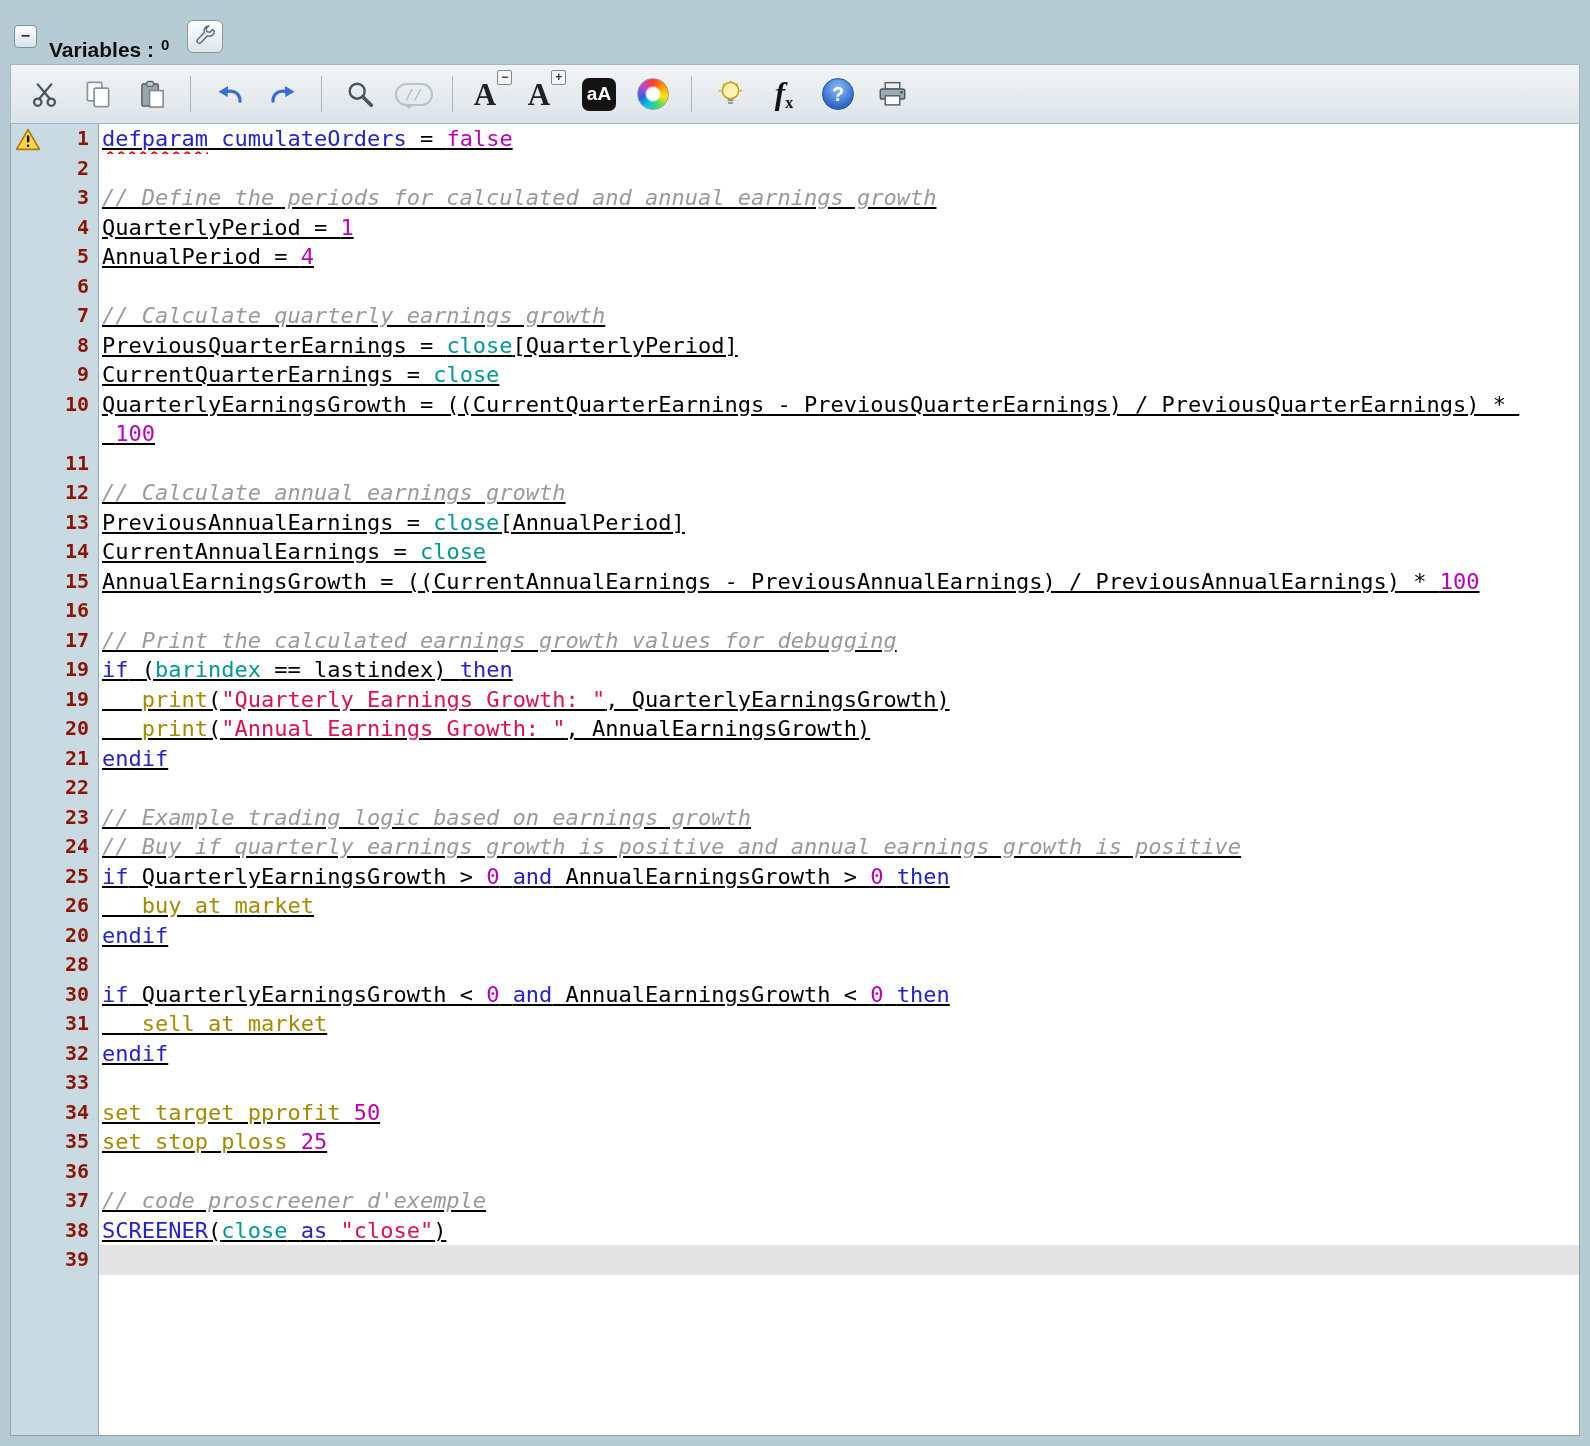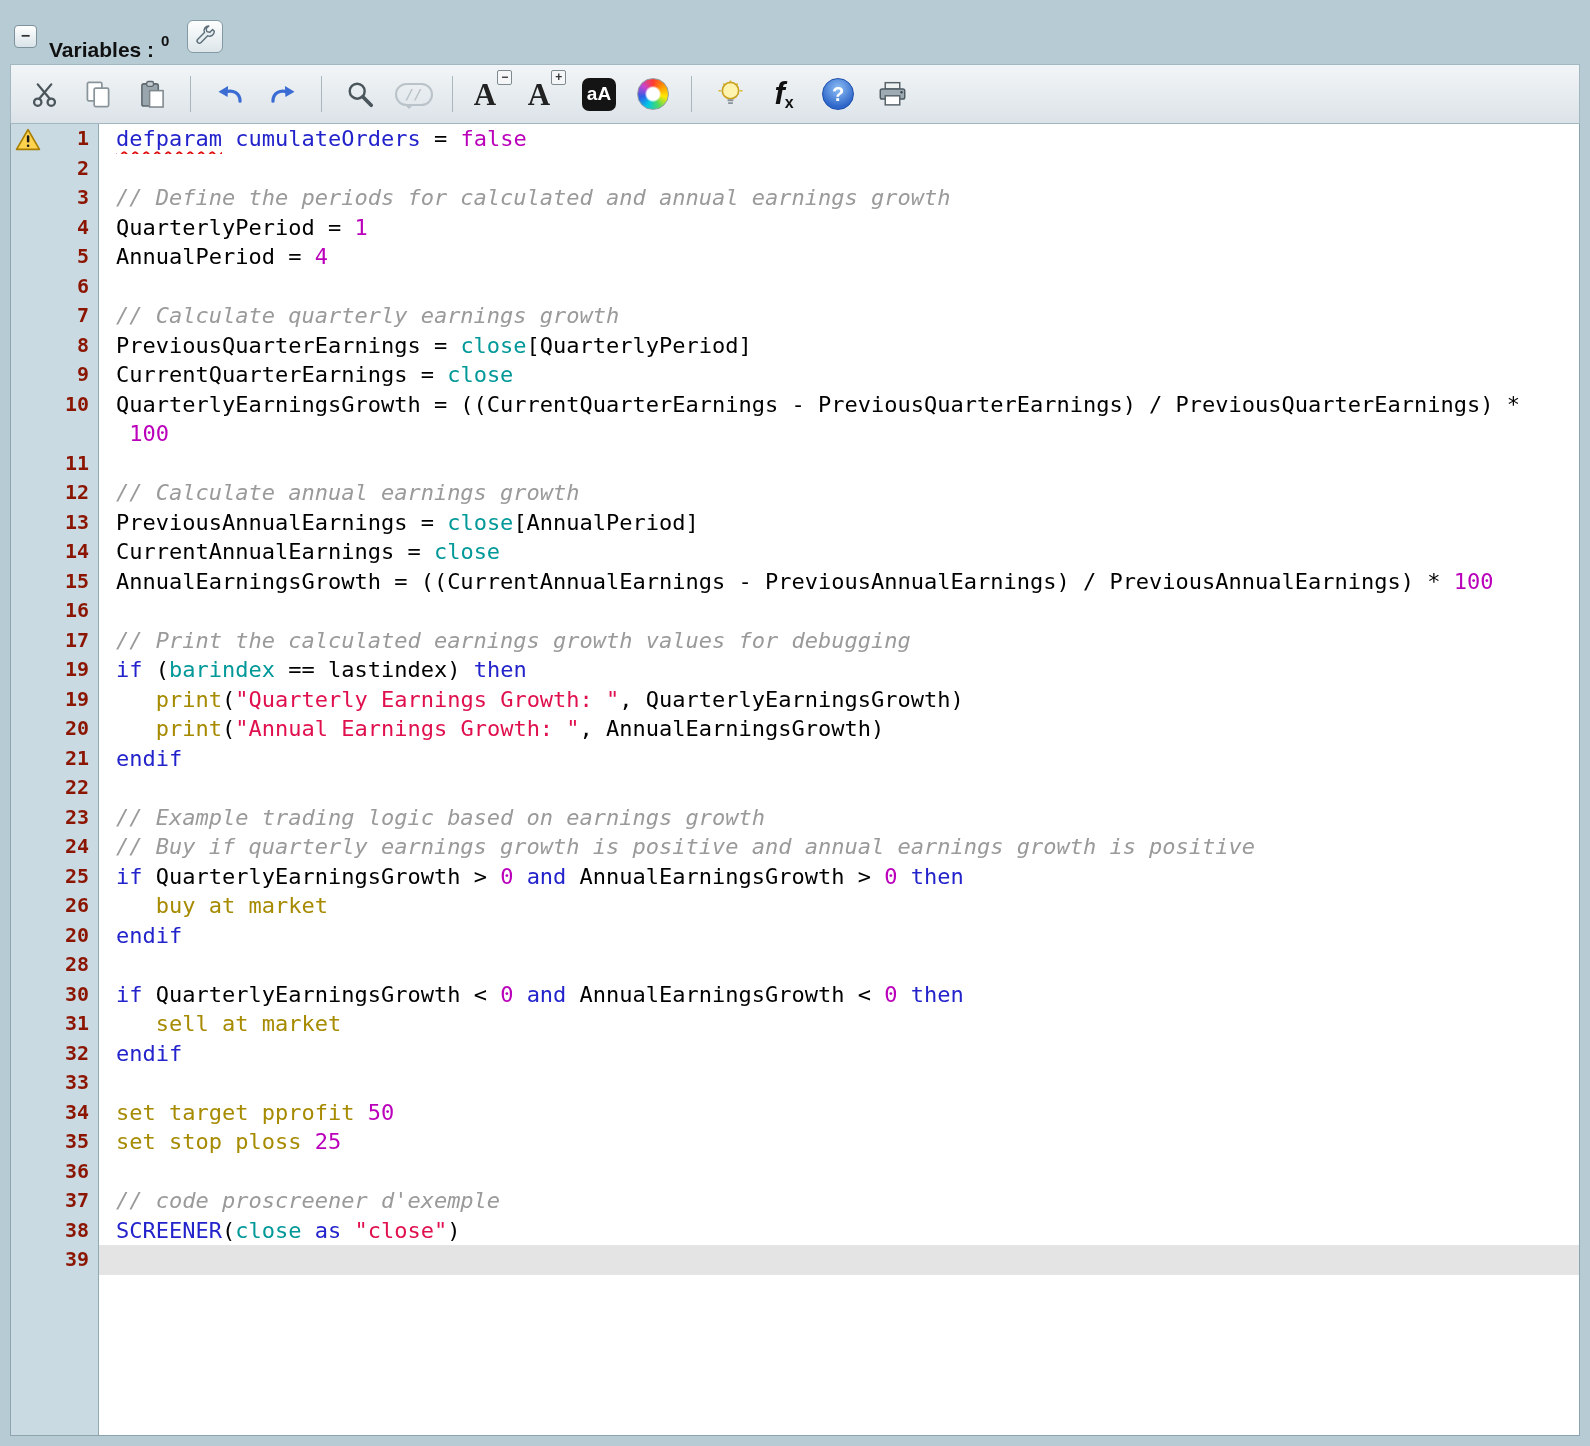--- a/index.html
+++ b/index.html
@@ -13,21 +13,21 @@
 
   
   .titlebar { height: 52px; flex: 0 0 auto; display: flex; align-items: center; gap: 12px; padding: 0 4px; }
   .collapse-btn {
     width: 23px; height: 23px; padding: 0; cursor: default;
     border: 1px solid #7d929c; border-radius: 4px;
     background: linear-gradient(#ffffff, #d9e3e8);
     font: 700 16px/1 "Liberation Sans", sans-serif; color: #333;
     display: flex; align-items: center; justify-content: center;
   }
-  .title { display: flex; align-items: flex-start; margin-top: 28px; }
+  .title { display: flex; align-items: center; margin-top: 28px; }
   .title-text { font: 700 21px "Liberation Sans", sans-serif; color: #101010; }
   .title-count { font: 700 15px "Liberation Sans", sans-serif; color: #101010; position: relative; top: -6px; margin-left: 7px; }
   .wrench-btn {
     width: 36px; height: 33px; padding: 0; margin-left: 6px;
     border: 1px solid #8499a3; border-radius: 6px;
     background: linear-gradient(#fdfefe, #dde6ea);
     display: flex; align-items: center; justify-content: center;
   }
 
   
@@ -52,21 +52,21 @@
   .aabox { width: 34px; height: 33px; background: #141414; color: #fff; border-radius: 7px;
     display: flex; align-items: center; justify-content: center; font: 700 19px "Liberation Sans", sans-serif; text-align: center; }
   .wheel { width: 32px; height: 32px; border-radius: 50%; border: 1px solid #93a0a6;
     background:
       radial-gradient(circle, #ffffff 0 29%, rgba(255,255,255,0) 39%),
       conic-gradient(#ff3b30,#ff9500,#ffe900,#4cd964,#00c7e6,#2f5fe8,#c643d0,#ff3b30); }
   .bubble { position: relative; width: 38px; height: 23px; border: 2px solid #b9c3c9; border-radius: 12px;
     color: #b9c3c9; display: flex; align-items: center; justify-content: center;
     font: italic 700 14px "DejaVu Sans Mono", monospace; }
   .bubble::after { content: ""; position: absolute; left: 7px; bottom: -10px; border: 5px solid transparent; border-top-color: #b9c3c9; }
-  .fx { font-family: Liberation Sans, sans-serif; color: #111; line-height: 1; }
+  .fx { font-family: Liberation Serif, serif; color: #111; line-height: 1; }
   .fx i { font-size: 31px; font-weight: 700; }
   .fx sub { font-size: 16px; font-weight: 700; }
   .help { width: 32px; height: 32px; border-radius: 50%;
     background: radial-gradient(circle at 50% 32%, #8fc0f5, #2e66c9 72%);
     border: 1px solid #1d4fae; color: #fff; font: 700 20px "Liberation Sans", sans-serif;
     display: flex; align-items: center; justify-content: center; }
 
   
   .editor {
     flex: 1 1 auto; display: flex; flex-direction: column; overflow: hidden;
@@ -74,21 +74,21 @@
     font-family: "DejaVu Sans Mono", monospace; font-size: 22px;
   }
   .code-row { display: flex; height: 29.5px; line-height: 29.5px; flex: 0 0 auto; }
   .code-row.filler { flex: 1 1 auto; height: auto; }
   .gutter-cell {
     width: 88px; flex: 0 0 88px; position: relative;
     background: #c9dae2; border-right: 1px solid #93a9b2;
     text-align: right; padding-right: 9px;
     color: var(--line_number, #8b1500); font-weight: 700; font-size: 20px;
   }
-  .code-cell { flex: 1 1 auto; white-space: pre; padding-left: 17px; color: #000; overflow: hidden; }
+  .code-cell { flex: 1 1 auto; white-space: pre; padding-left: 3px; color: #000; overflow: hidden; text-decoration: underline; }
   .code-row.current .code-cell { background: var(--current_line_bg, #e4e4e4); }
   .warn { position: absolute; left: 4px; top: 4px; line-height: 0; }
 
   .tk-k  { color: var(--keyword, #2323cc); }
   .tk-ke { color: var(--keyword, #2323cc);
            text-decoration-line: underline; text-decoration-style: wavy;
            text-decoration-color: var(--error_underline, #e01010);
            text-decoration-thickness: 2px; text-underline-offset: 5px; }
   .tk-v  { color: var(--builtin, #009898); }
   .tk-n  { color: var(--number, #bb00bb); }

